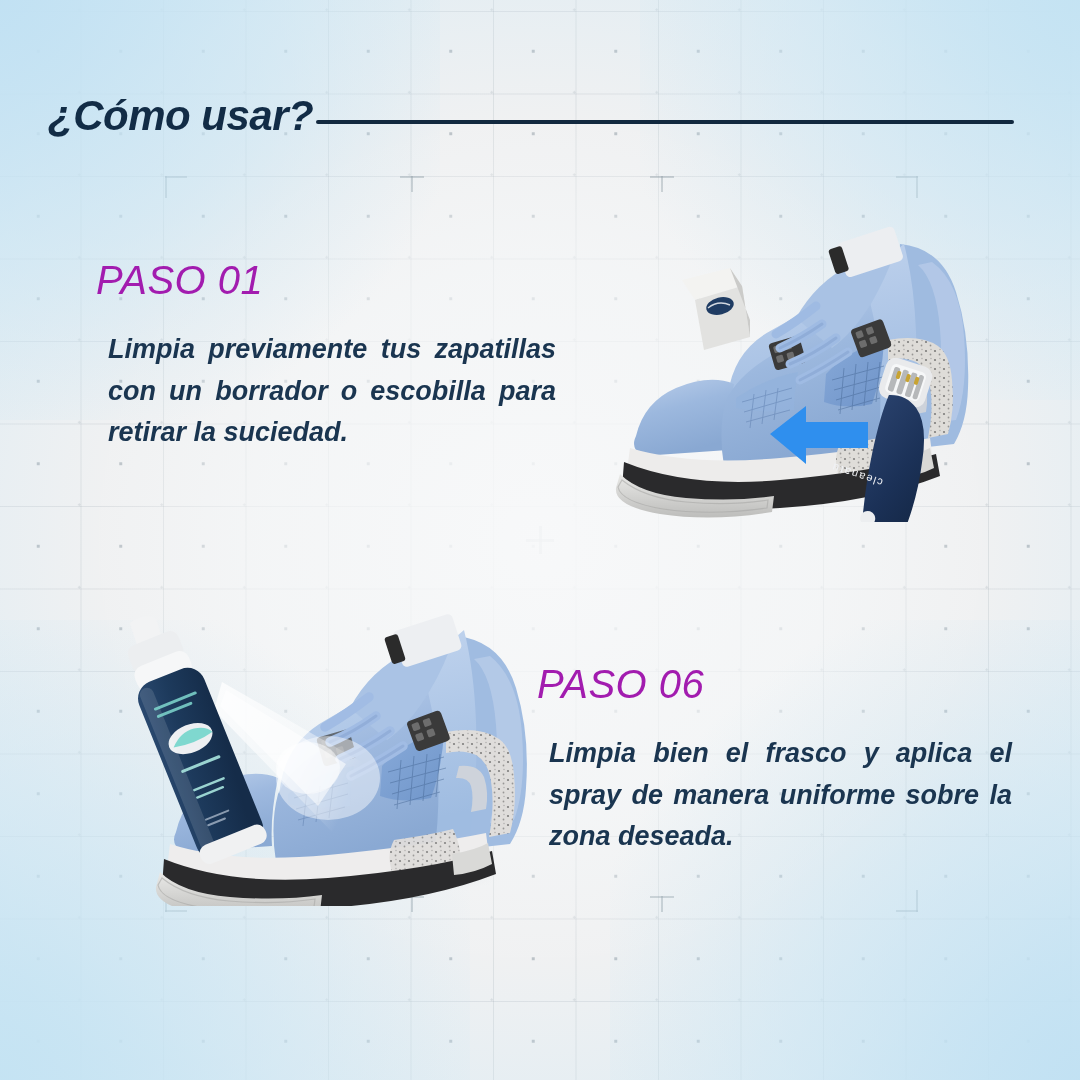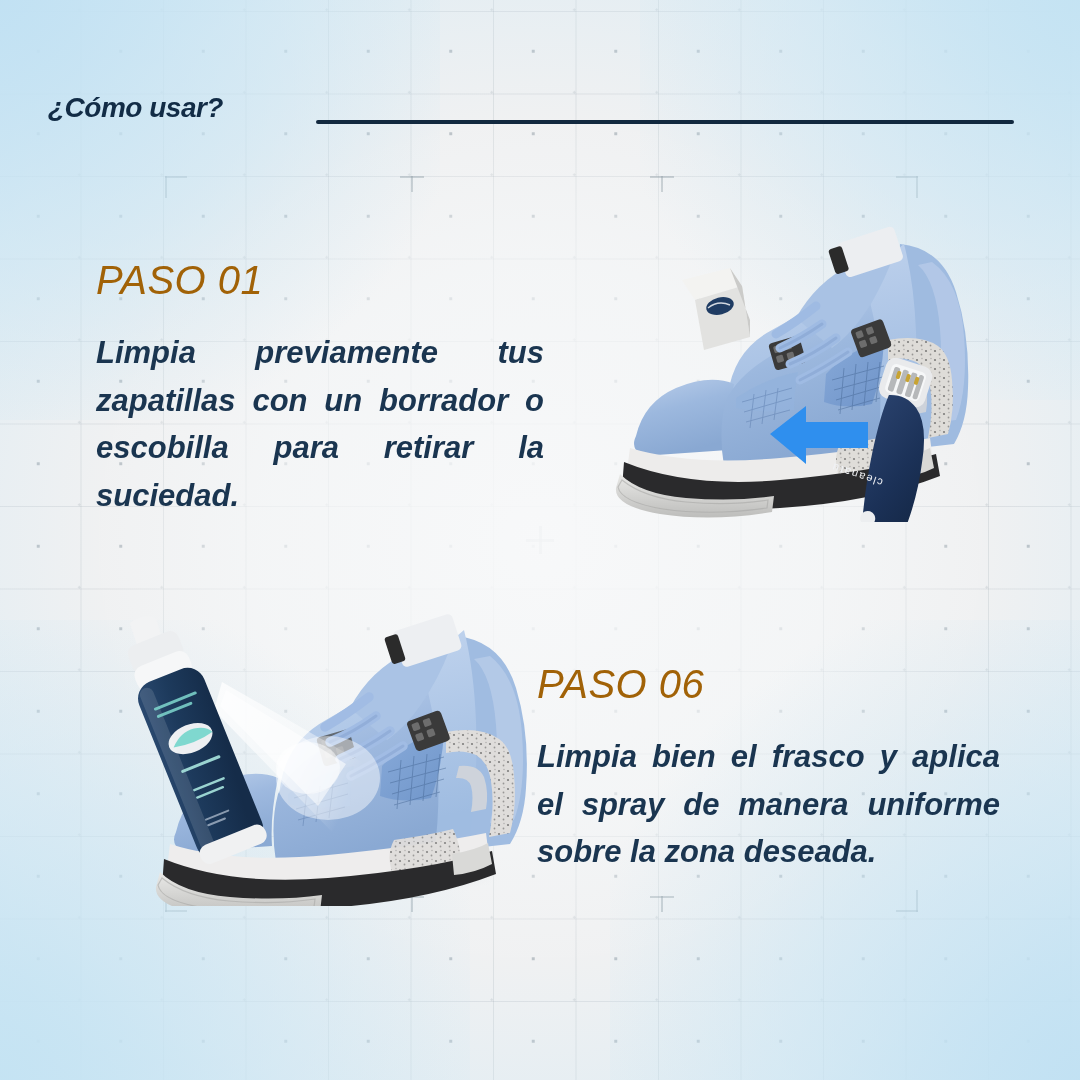--- a/index.html
+++ b/index.html
@@ -68,35 +68,35 @@
 
   .plus{position:absolute;}
   .plus i{position:absolute;background:rgba(150,160,168,.55);}
   .plus i:nth-child(1){left:0;top:13px;width:28px;height:2.5px;}
   .plus i:nth-child(2){left:13px;top:0;width:2.5px;height:28px;}
 
   
   .header{position:absolute;left:48px;top:96px;right:60px;height:56px;}
   .header-title{
     position:absolute;left:0;top:-4px;
-    font-size:28px;font-style:italic;font-weight:700;
+    font-size:42px;font-style:italic;font-weight:700;
     color:#122c46;letter-spacing:-.5px;white-space:nowrap;
     font-family:"Liberation Sans","DejaVu Sans",sans-serif;
   }
   .header-rule{position:absolute;left:268px;right:6px;top:24px;height:4px;background:#12293f;border-radius:2px;}
 
   
   .step{position:absolute;}
   .step-title{
-    font-size:40px;font-style:italic;font-weight:400;color:#a16207;
+    font-size:40px;font-style:italic;font-weight:400;color:#a21caf;
     letter-spacing:.5px;margin:0 0 26px 0;white-space:nowrap;
   }
   .step-body{
-    font-size:31px;font-style:italic;font-weight:700;color:#1a3550;
-    line-height:1.54;text-align:justify;margin:0;
+    font-size:27px;font-style:italic;font-weight:700;color:#1a3550;
+    line-height:1.54;text-align:justify;margin:12px;
   }
   #step1{left:96px;top:258px;width:452px;}
   #step1 .step-body{width:448px;}
   #step2{left:537px;top:662px;width:465px;}
   #step2 .step-body{width:463px;}
 
   
   .art{position:absolute;}
   #art1{left:600px;top:222px;width:400px;height:300px;}
   #art2{left:110px;top:606px;width:430px;height:300px;}

